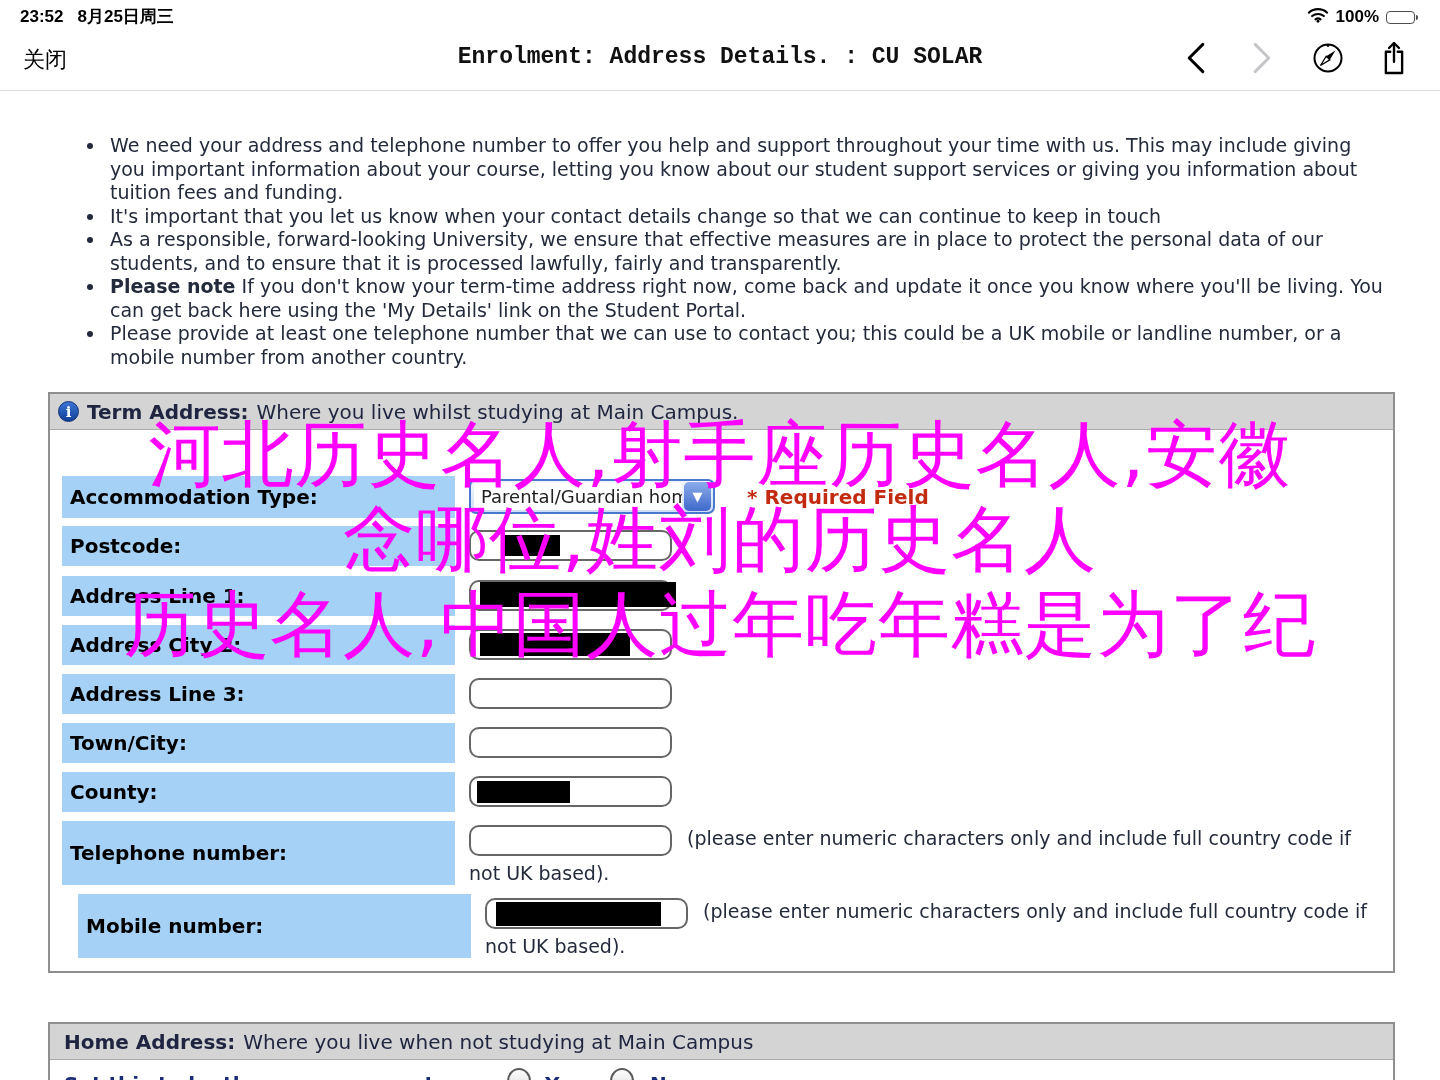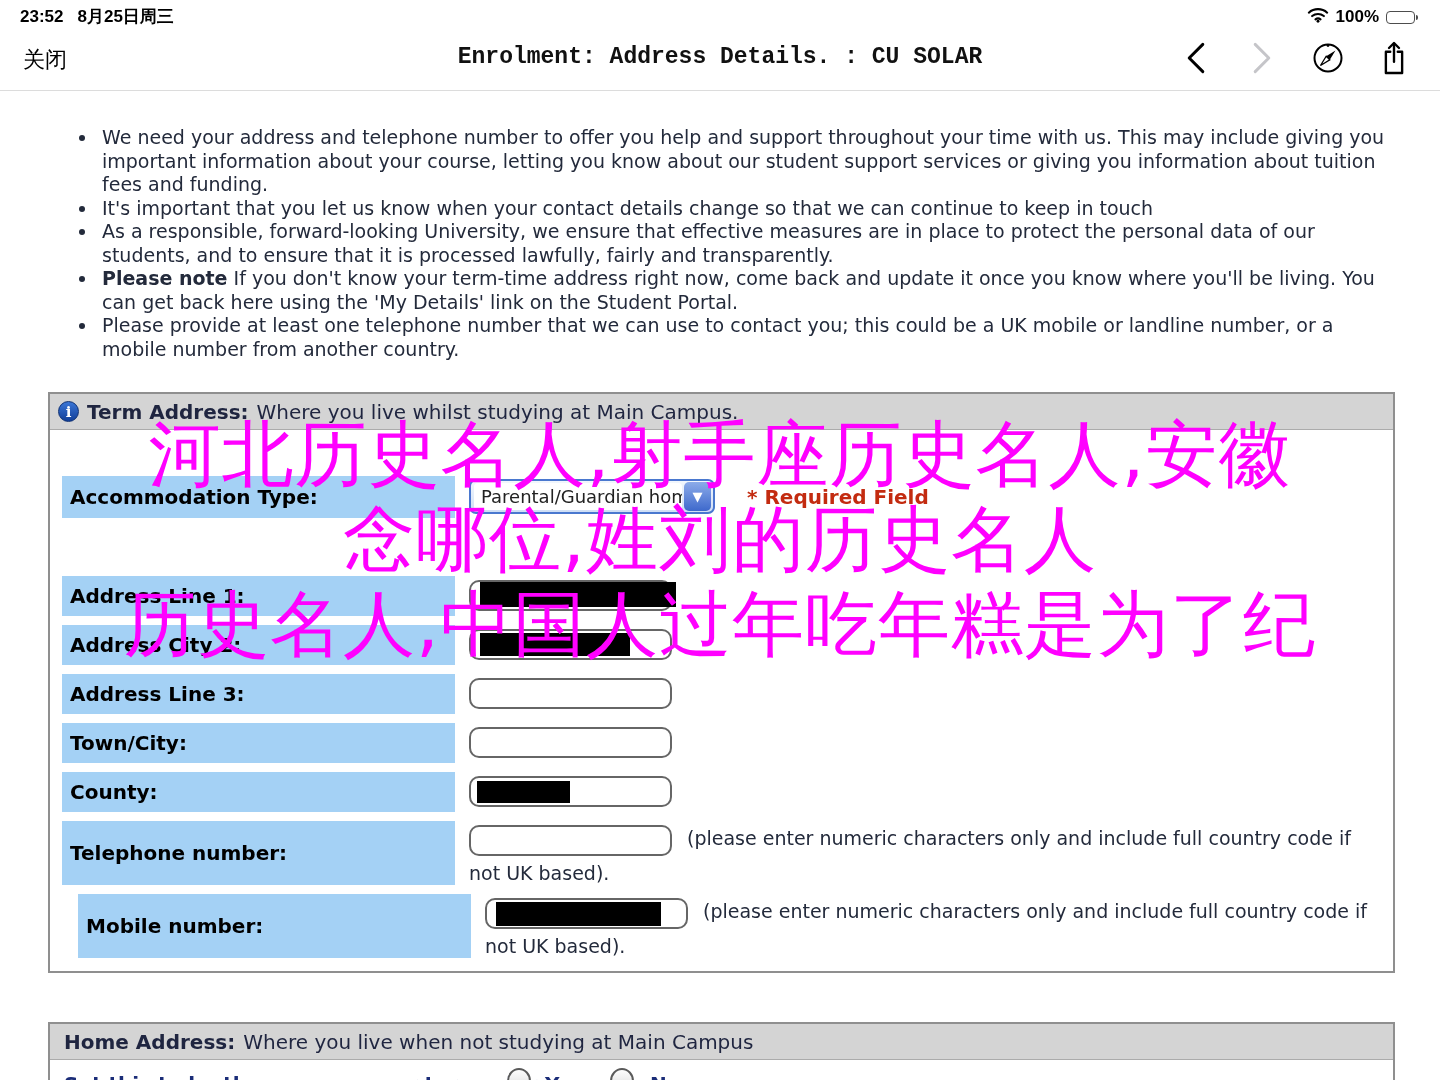--- a/index.html
+++ b/index.html
@@ -24,21 +24,21 @@
   .close-btn { position:absolute; left:23px; top:17px; font-size:22px; color:#000;
     font-family:"Liberation Sans", sans-serif; cursor:default; }
   .vc-title { position:absolute; left:0; right:0; top:16px; text-align:center;
     font-family:Liberation Mono, monospace; font-size:23px; font-weight:700; color:#111; }
   .tb-icons { position:absolute; right:28px; top:10px; display:flex; align-items:center; gap:30px; }
   .tb-btn { width:36px; height:40px; display:flex; align-items:center; justify-content:center; }
 
   
   .bullets { position:absolute; top:122px; left:48px; width:1350px;
     font-size:19px; line-height:23.5px; color:#232a3b; }
-  .bullets ul { margin:4px; padding-left:46px; }
+  .bullets ul { margin:12px; padding-left:46px; }
   .bullets li { margin:0 0 0 0; padding-left:4px; }
   .bullets b { font-weight:700; }
 
   
   .panel { position:absolute; left:48px; width:1347px; border:2px solid #8f8f8f; background:#fff; }
   .panel-header { height:36px; background:#d4d4d4; border-bottom:1px solid #ababab;
     display:flex; align-items:center; padding-left:8px; font-size:20px; color:#1f2540; gap:8px; }
   .panel-header .ph-title { font-weight:700; }
   .info-badge { width:21px; height:21px; border-radius:50%;
     background:linear-gradient(#3b76d6,#123f99); border:1px solid #0c2f73;
@@ -164,20 +164,25 @@
     <div class="label-cell">Accommodation Type:</div>
     <div class="dropdown">
       <div class="dd-text">Parental/Guardian home</div>
       <div class="dd-arrow">
           <span>▼</span>
         </div>
     </div>
     <div class="required-note">* Required Field</div>
   </div>
 
+  <div class="t-row" style="top:132px;height:40px;">
+    <div class="label-cell">Postcode:</div>
+    <input class="tinput ctl" style="top: 4px;">
+    <div class="redact" style="left:452px;top:9px;width:58px;height:21px;"></div>
+  </div>
 
   <div class="t-row" style="top:182px;height:40px;">
     <div class="label-cell">Address Line 1:</div>
     <input class="tinput ctl" style="top: 4px;">
     <div class="redact" style="left:430px;top:6px;width:196px;height:25px;"></div>
   </div>
 
   <div class="t-row" style="top:231px;height:40px;">
     <div class="label-cell">Address City 2:</div>
     <input class="tinput ctl" style="top: 4px;">

